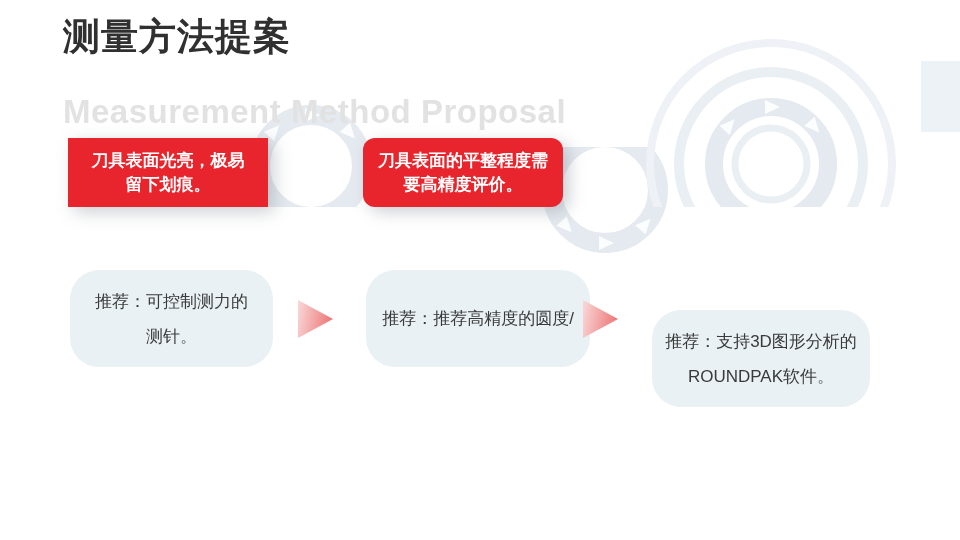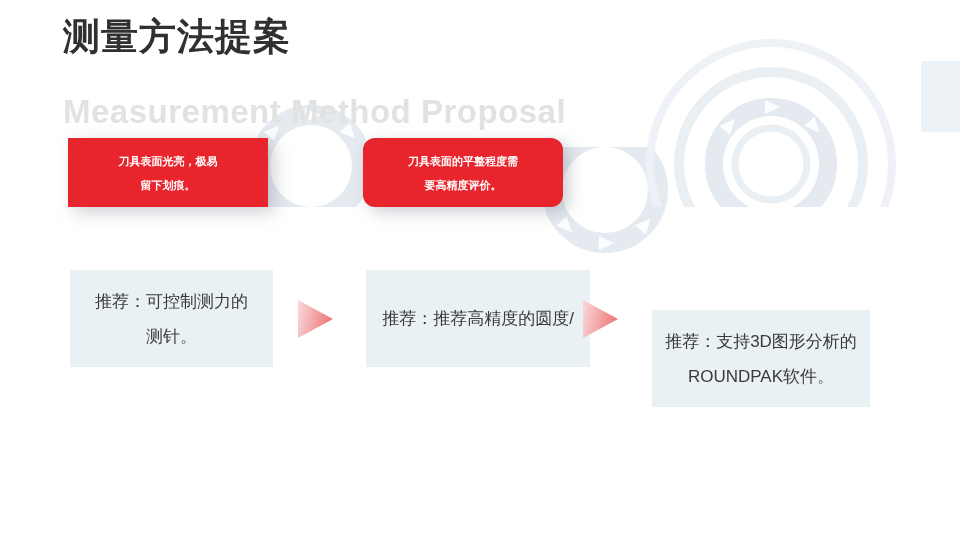--- a/index.html
+++ b/index.html
@@ -20,28 +20,28 @@
   .corner-block{
     position:absolute;left:921px;top:61px;width:39px;height:71px;z-index:1;
     background:var(--corner-block,#ecf2f6);
   }
   .card{position:absolute;display:flex;flex-direction:column;justify-content:center;
     align-items:center;text-align:center;z-index:2;}
   .card span{display:block;}
   .problem{
     width:200px;height:69px;top:138px;
     background:var(--accent-red,#e8252c);color:#ffffff;
-    font-size:11px;font-weight:700;line-height:24px;
+    font-size:17px;font-weight:700;line-height:24px;
     box-shadow:6px 5px 16px rgba(120,130,140,0.38);
   }
   .p1{left:68px;} .p2{left:363px;border-radius:12px;} .p3{left:648px;}
   .rec{
     top:270px;height:97px;
     background:var(--panel-blue,#e9f1f4);color:#3a3a3a;
-    font-size:17px;font-weight:400;line-height:35px;
+    font-size:17px;font-weight:400;line-height:35px;border-radius:29px;
   }
   .r1{left:70px;width:203px;}
   .r2{left:348px;width:224px;margin-left:18px;}
   .r3{left:652px;width:218px;margin-top:40px;}
   .flow-arrow{
     position:absolute;top:300px;width:35px;height:38px;z-index:2;
     background:linear-gradient(100deg,var(--flow-arrow-start,#f9d9d9),var(--flow-arrow-end,#ec6b6b));
     clip-path:polygon(0 0,100% 50%,0 100%);
   }
   .fa1{left:298px;} .fa2{left:583px;}

